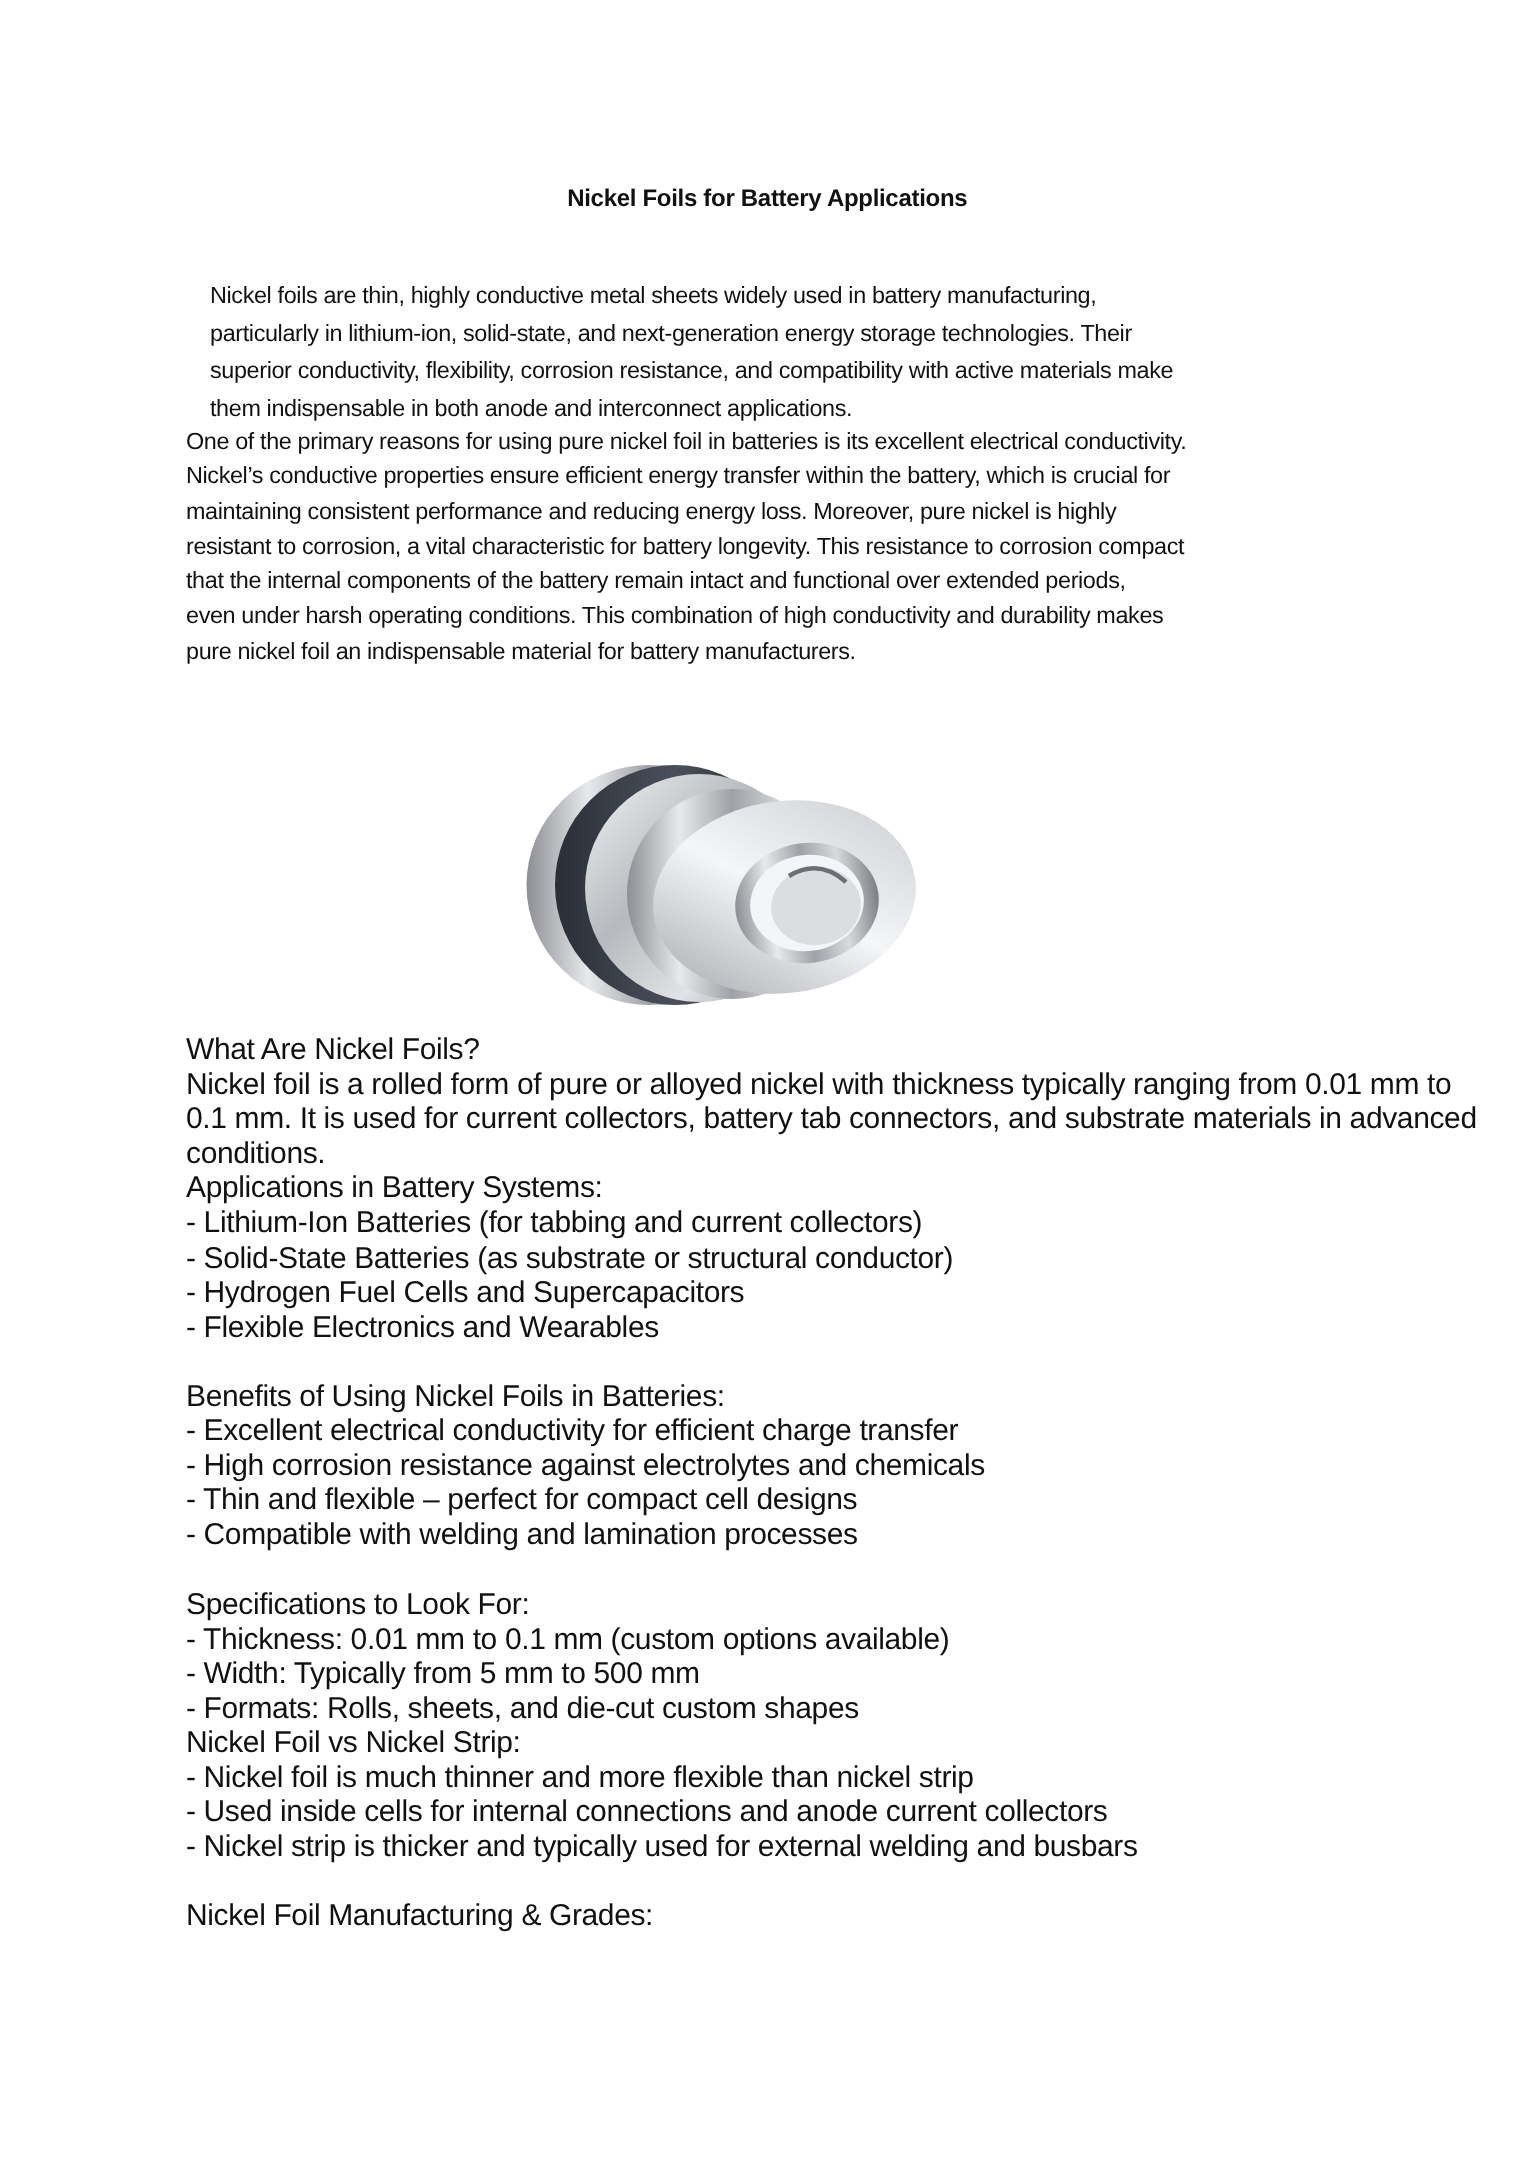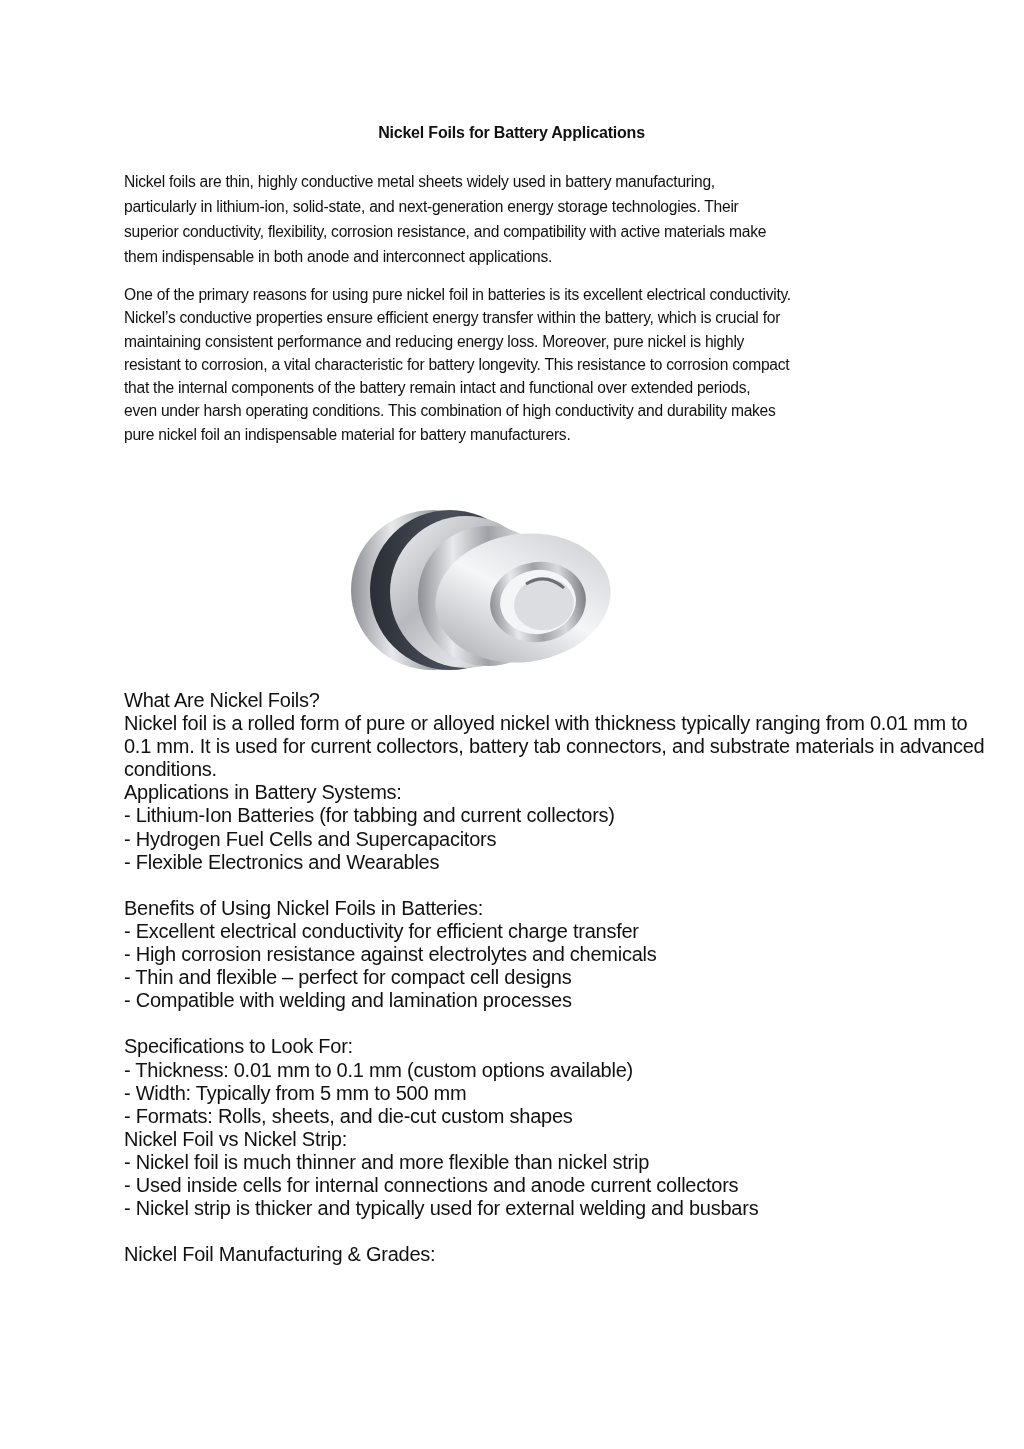--- a/index.html
+++ b/index.html
@@ -29,21 +29,21 @@
       text-align: center;
       font-weight: bold;
       font-size: 16px;
       letter-spacing: -0.2px;
       margin: 0;
     }
     .p1 {
       position: absolute;
       top: 169px;
       left: 0;
-      margin: 0;
+      margin: 16px;
       font-size: 15.6px;
       line-height: 25px;
       letter-spacing: -0.25px;
     }
     .p2 {
       position: absolute;
       top: 283px;
       left: 0;
       margin: 0;
       font-size: 15.6px;
@@ -143,20 +143,21 @@
   </div>
 
   <div class="lower">
     <span class="line">What Are Nickel Foils?</span>
     <span class="line">Nickel foil is a rolled form of pure or alloyed nickel with thickness typically ranging from 0.01 mm to</span>
     <span class="line">0.1 mm. It is used for current collectors, battery tab connectors, and substrate materials in advanced</span>
     <span class="line">conditions.</span>
 
     <span class="line">Applications in Battery Systems:</span>
     <span class="line">- Lithium-Ion Batteries (for tabbing and current collectors)</span>
+    <span class="line">- Solid-State Batteries (as substrate or structural conductor)</span>
     <span class="line">- Hydrogen Fuel Cells and Supercapacitors</span>
     <span class="line">- Flexible Electronics and Wearables</span>
 
     <span class="gap"></span>
 
     <span class="line">Benefits of Using Nickel Foils in Batteries:</span>
     <span class="line">- Excellent electrical conductivity for efficient charge transfer</span>
     <span class="line">- High corrosion resistance against electrolytes and chemicals</span>
     <span class="line">- Thin and flexible – perfect for compact cell designs</span>
     <span class="line">- Compatible with welding and lamination processes</span>

